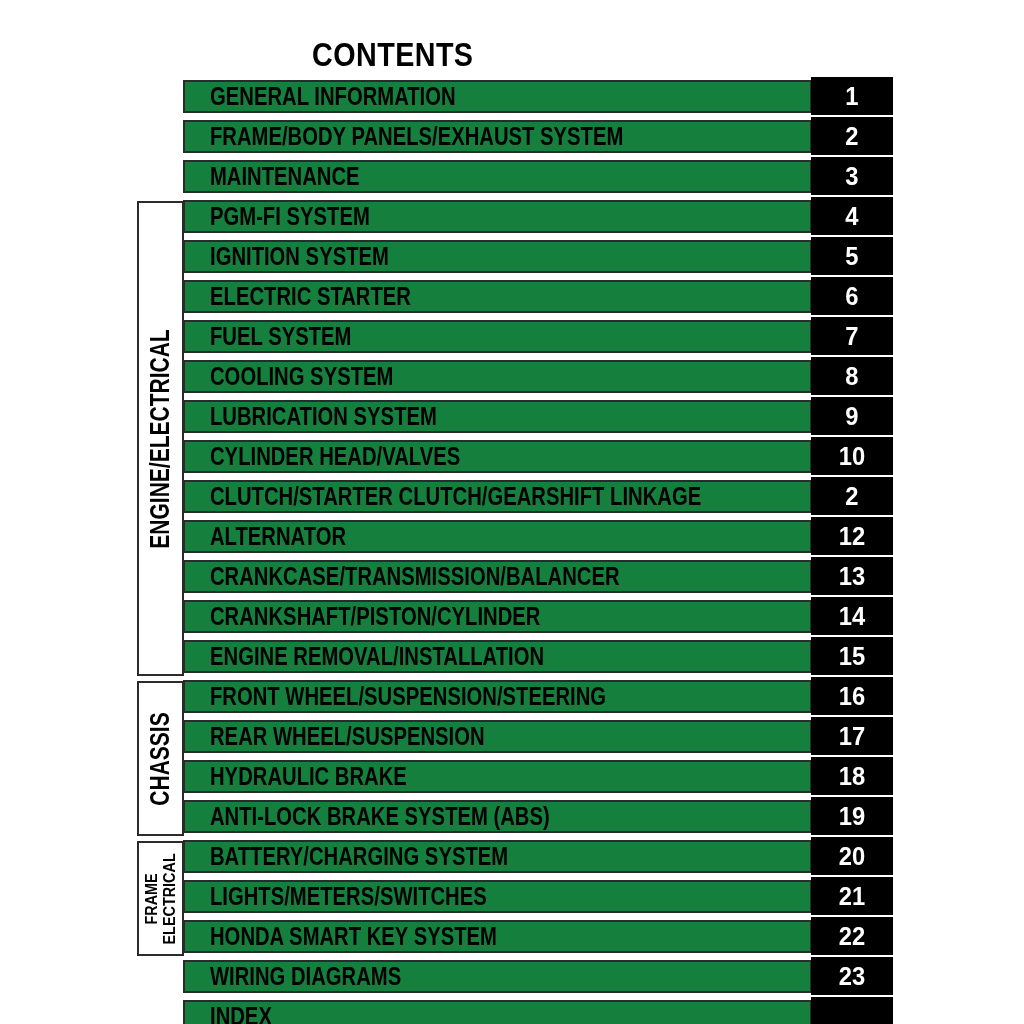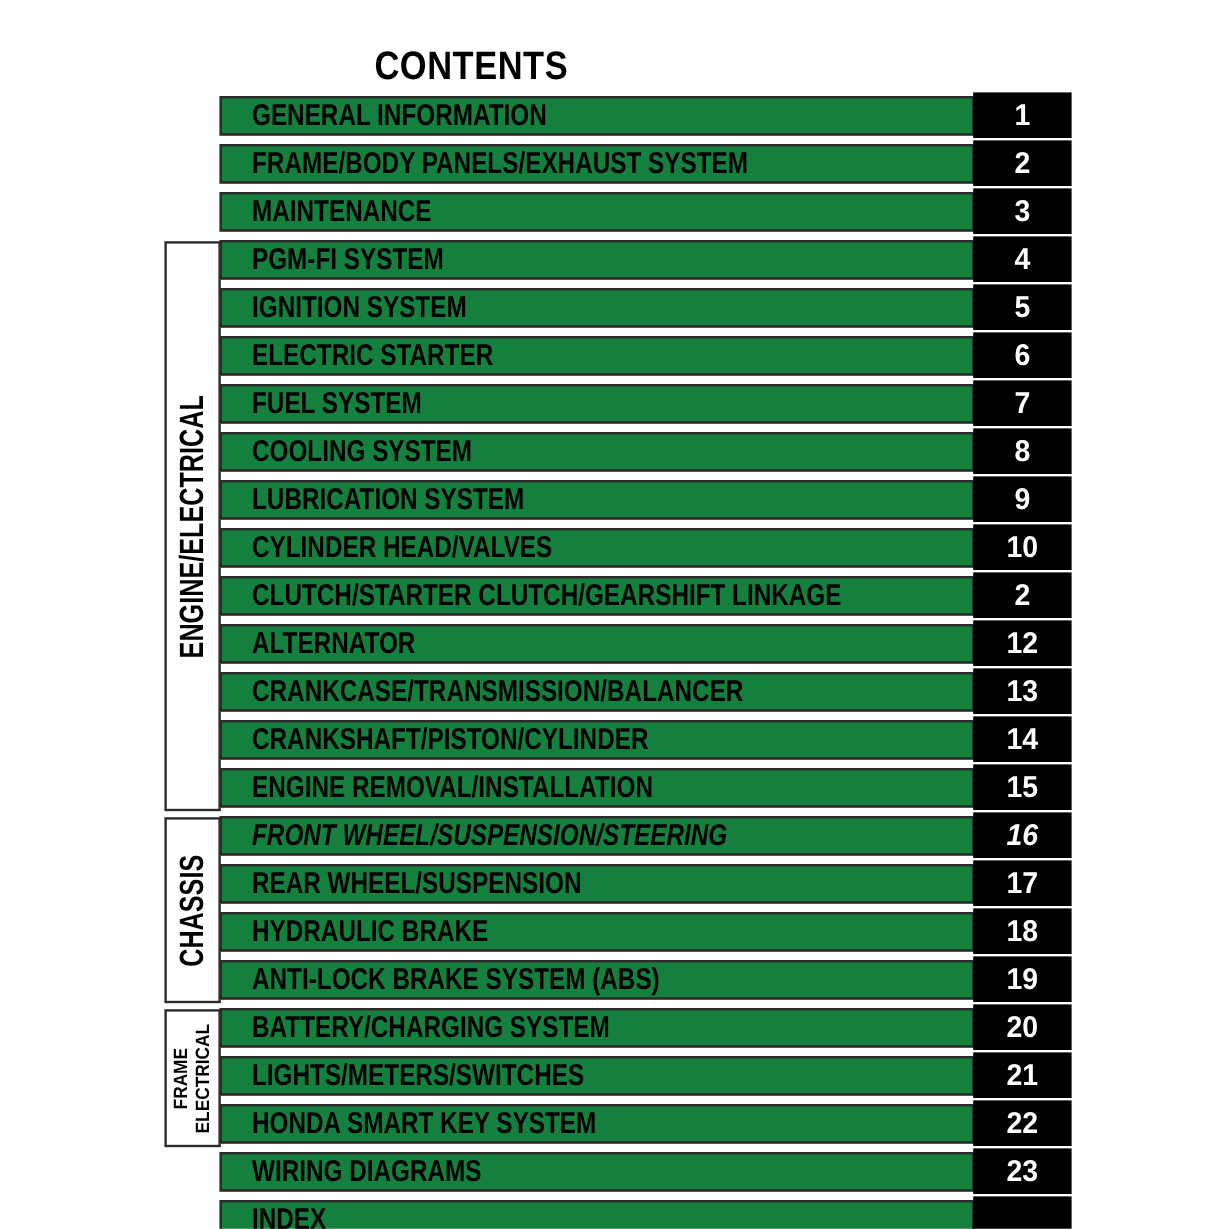--- a/index.html
+++ b/index.html
@@ -253,21 +253,21 @@
 
   <div class="row" style="top: 604px;">
     <div class="row-box">
       <span class="row-label">ENGINE REMOVAL/INSTALLATION</span>
     </div>
     <div class="badge">
       <span class="badge-num">15</span>
     </div>
   </div>
 
-  <div class="row" style="top: 644px; font-style: italic;">
+  <div class="row" style="top: 644px;">
     <div class="row-box">
       <span class="row-label">FRONT WHEEL/SUSPENSION/STEERING</span>
     </div>
     <div class="badge">
       <span class="badge-num">16</span>
     </div>
   </div>
 
   <div class="row" style="top: 684px;">
     <div class="row-box">

